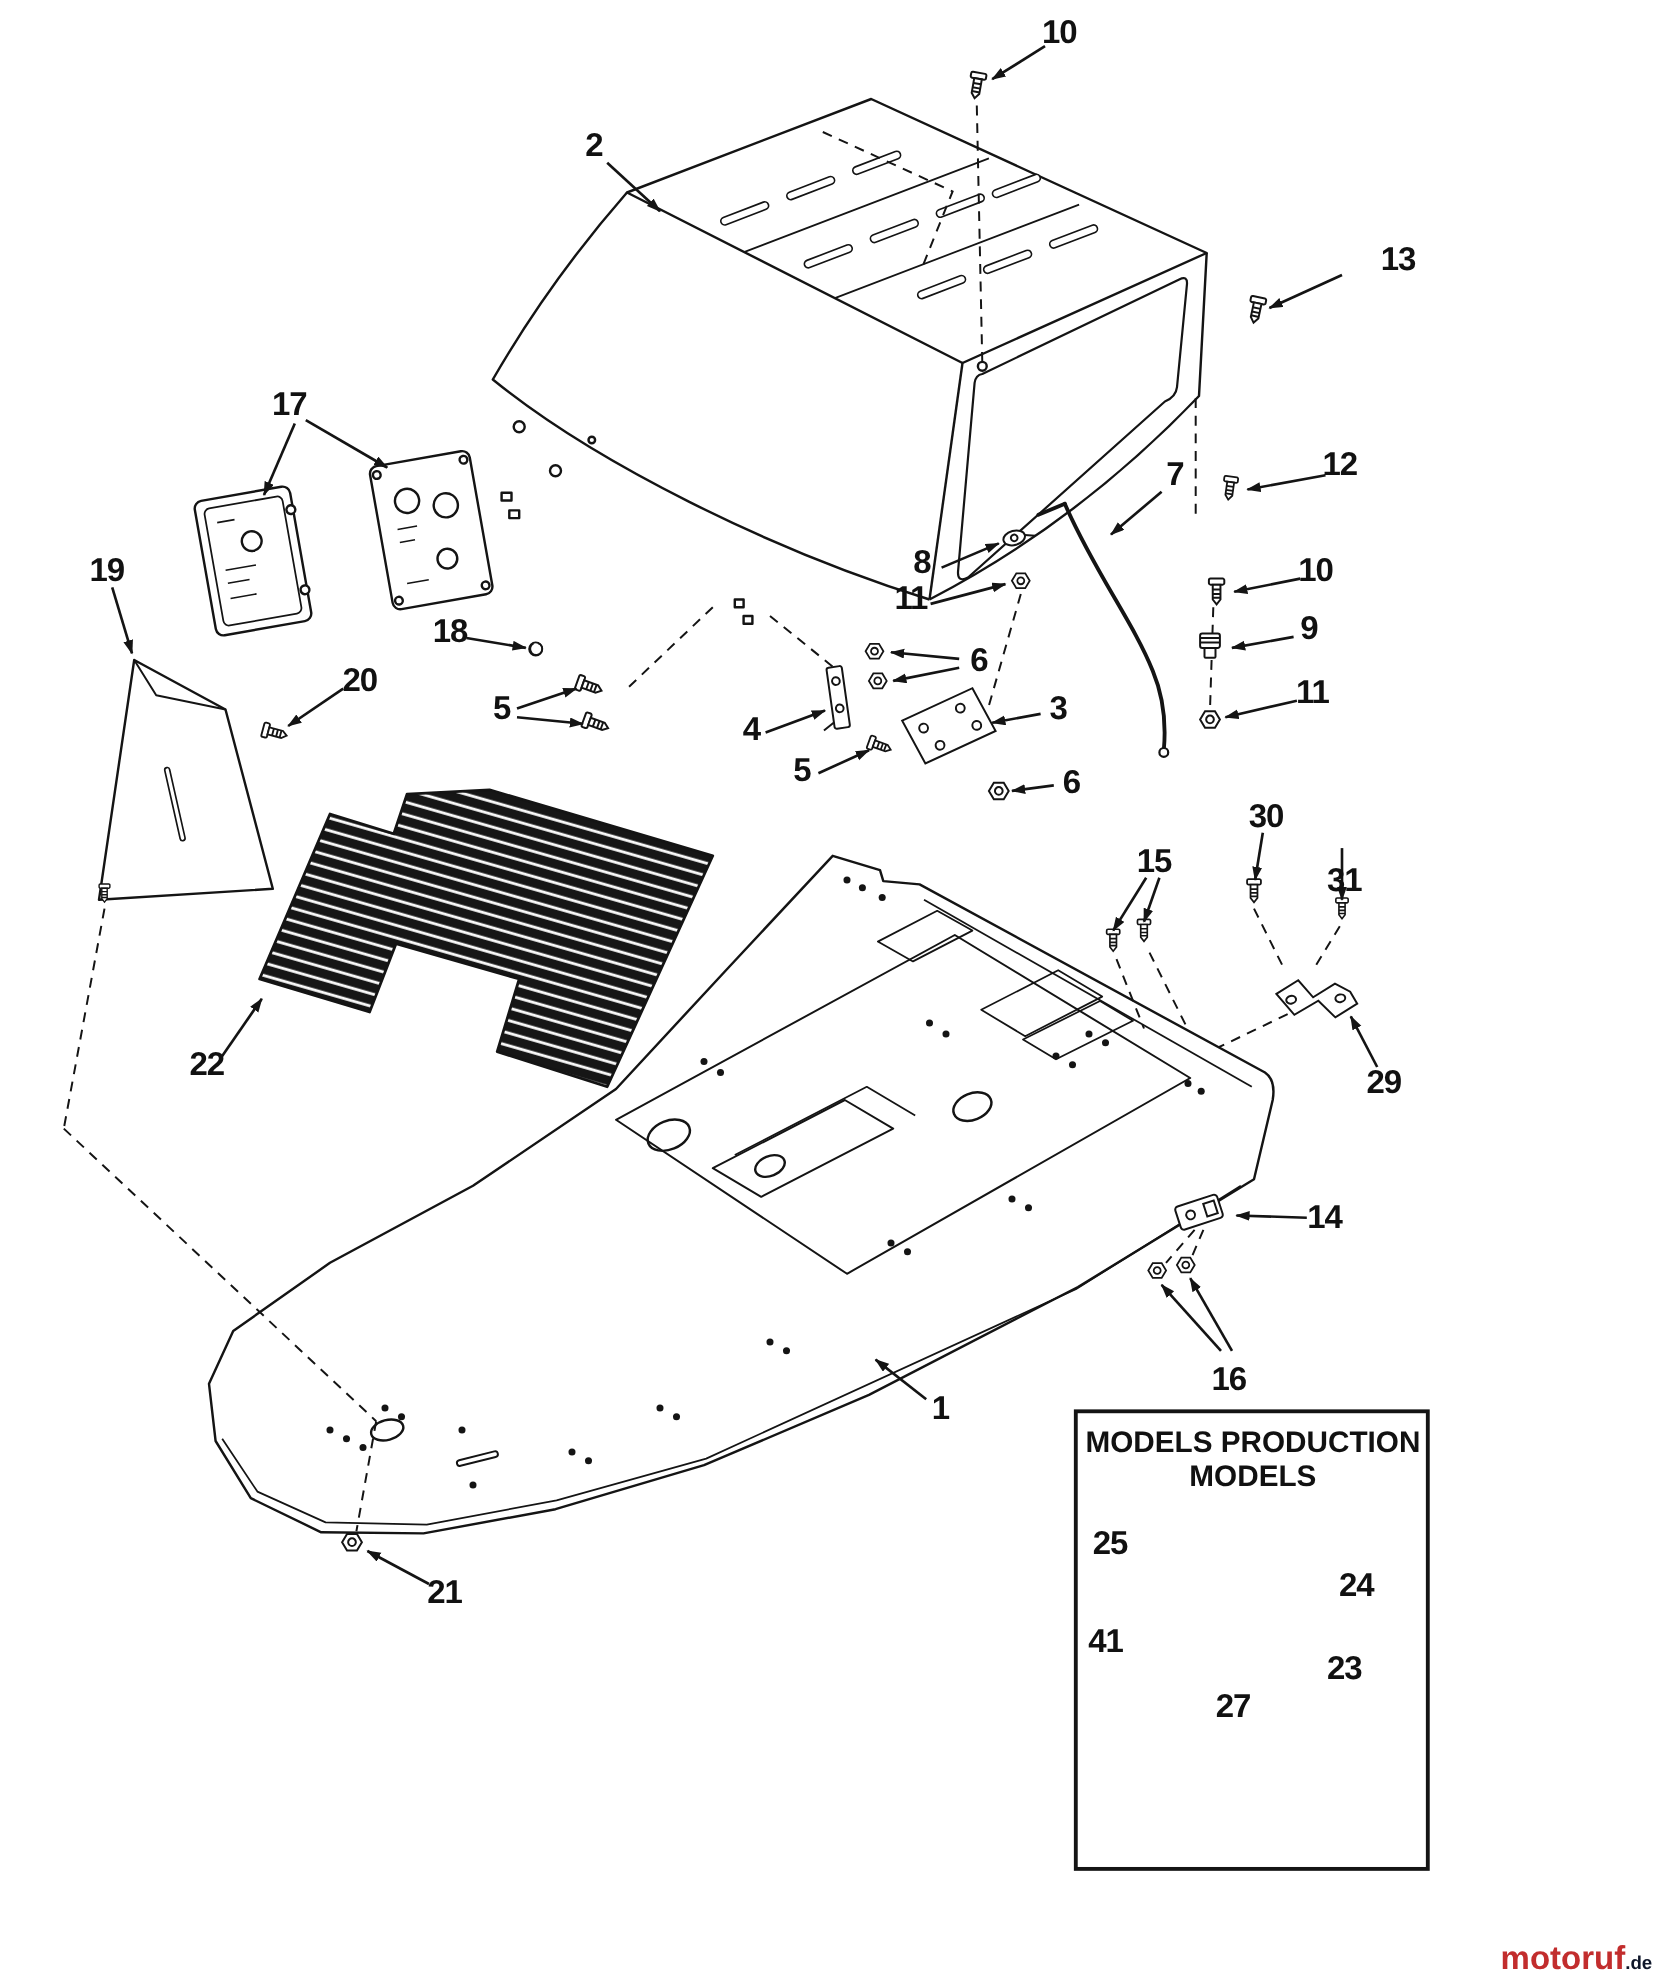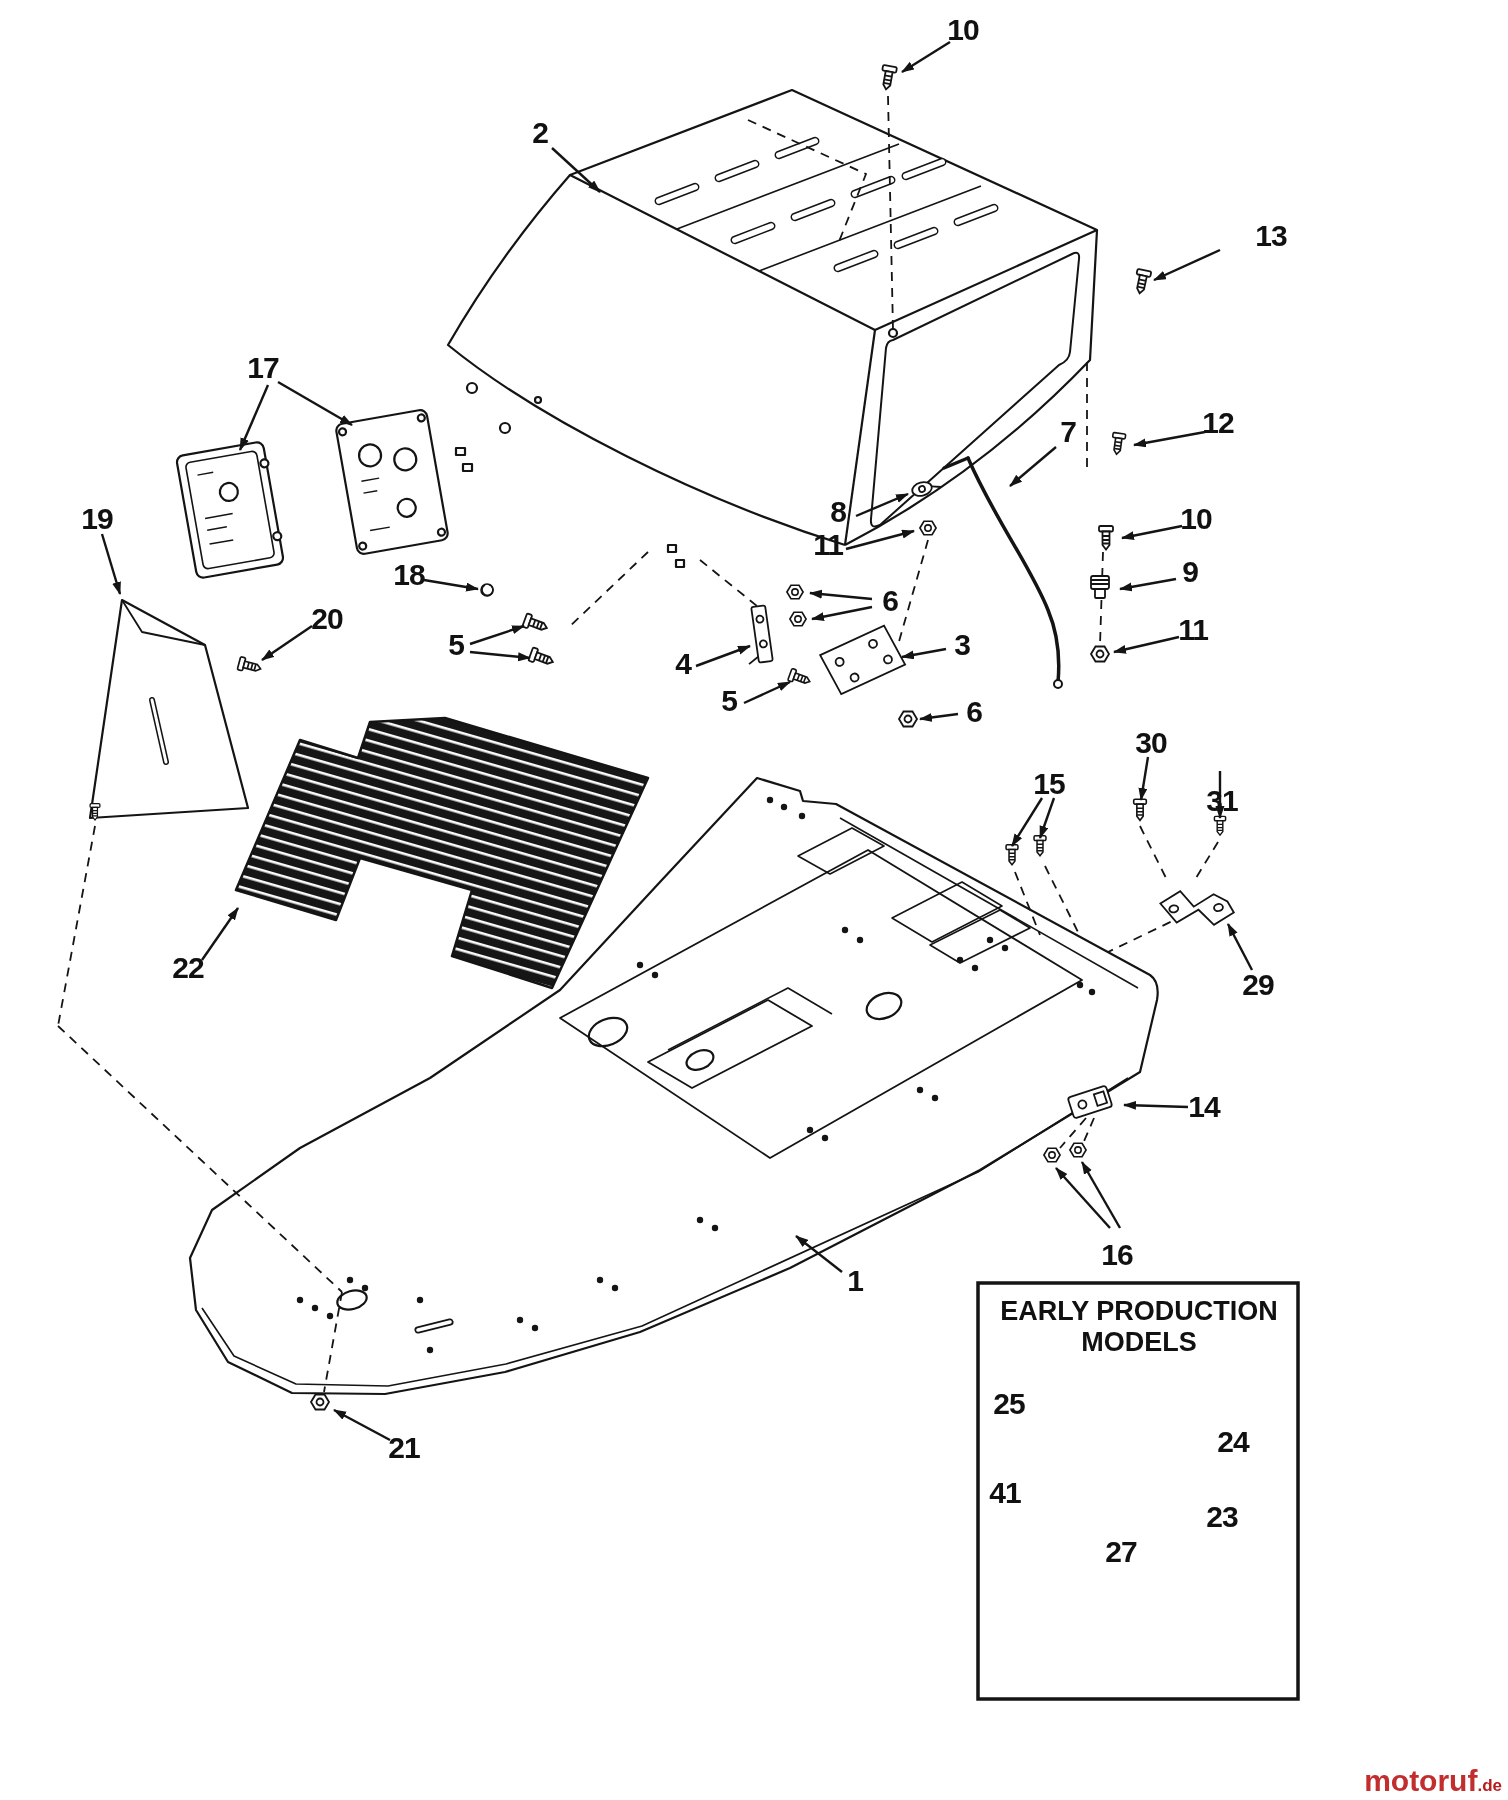--- a/index.html
+++ b/index.html
@@ -6,21 +6,21 @@
   .stage{position:relative;width:1508px;height:1800px;background:#fff;overflow:hidden;
          font-family:"Liberation Sans",sans-serif;}
   svg{position:absolute;left:0;top:0;}
   .callout-layer{position:absolute;left:0;top:0;width:100%;height:100%;pointer-events:none;border-radius:31px;}
   .callout{position:absolute;transform:translate(-50%,-50%);
            font:800 30px "Liberation Sans",sans-serif;color:#111;letter-spacing:-1px;}
   .inset-title{position:absolute;left:986px;top:1296px;width:306px;text-align:center;
                font:800 27px "Liberation Sans",sans-serif;color:#111;line-height:1.15;}
   .watermark{position:absolute;right:6px;bottom:2px;white-space:nowrap;}
   .wm-brand{font:700 30px "Liberation Sans",sans-serif;color:#c22d2d;}
-  .wm-tld{font:700 17px "Liberation Sans",sans-serif;color:#b91c1c;}
+  .wm-tld{font:700 17px "Liberation Sans",sans-serif;color:#0f172a;}
 </style>
 </head>
 <body>
 
 <div class="stage">
 
 <svg width="1508" height="1800" viewBox="0 0 1508 1800">
   <defs>
     <marker id="arr" markerWidth="14" markerHeight="10" refX="12" refY="4.5" orient="auto" markerUnits="userSpaceOnUse">
       <path d="M0,0 L13,4.5 L0,9 Z" fill="#141414"></path>
@@ -352,21 +352,21 @@
       <div class="callout" style="left: 855px; top: 1281px;">1</div>
       <div class="callout" style="left: 404px; top: 1448px;">21</div>
       <div class="callout" style="left: 1009px; top: 1404px;">25</div>
       <div class="callout" style="left: 1233px; top: 1442px;">24</div>
       <div class="callout" style="left: 1005px; top: 1493px;">41</div>
       <div class="callout" style="left: 1222px; top: 1517px;">23</div>
       <div class="callout" style="left: 1121px; top: 1552px;">27</div>
     </div>
 
 <div class="inset-title">
-  <div>EARLY PRODUCTION</div>
+  <div>MODELS PRODUCTION</div>
   <div>MODELS</div>
 </div>
 
 <div class="watermark">
   <span class="wm-brand">motoruf</span><span class="wm-tld">.de</span>
 </div>
 
 </div>
 
 </body></html>

